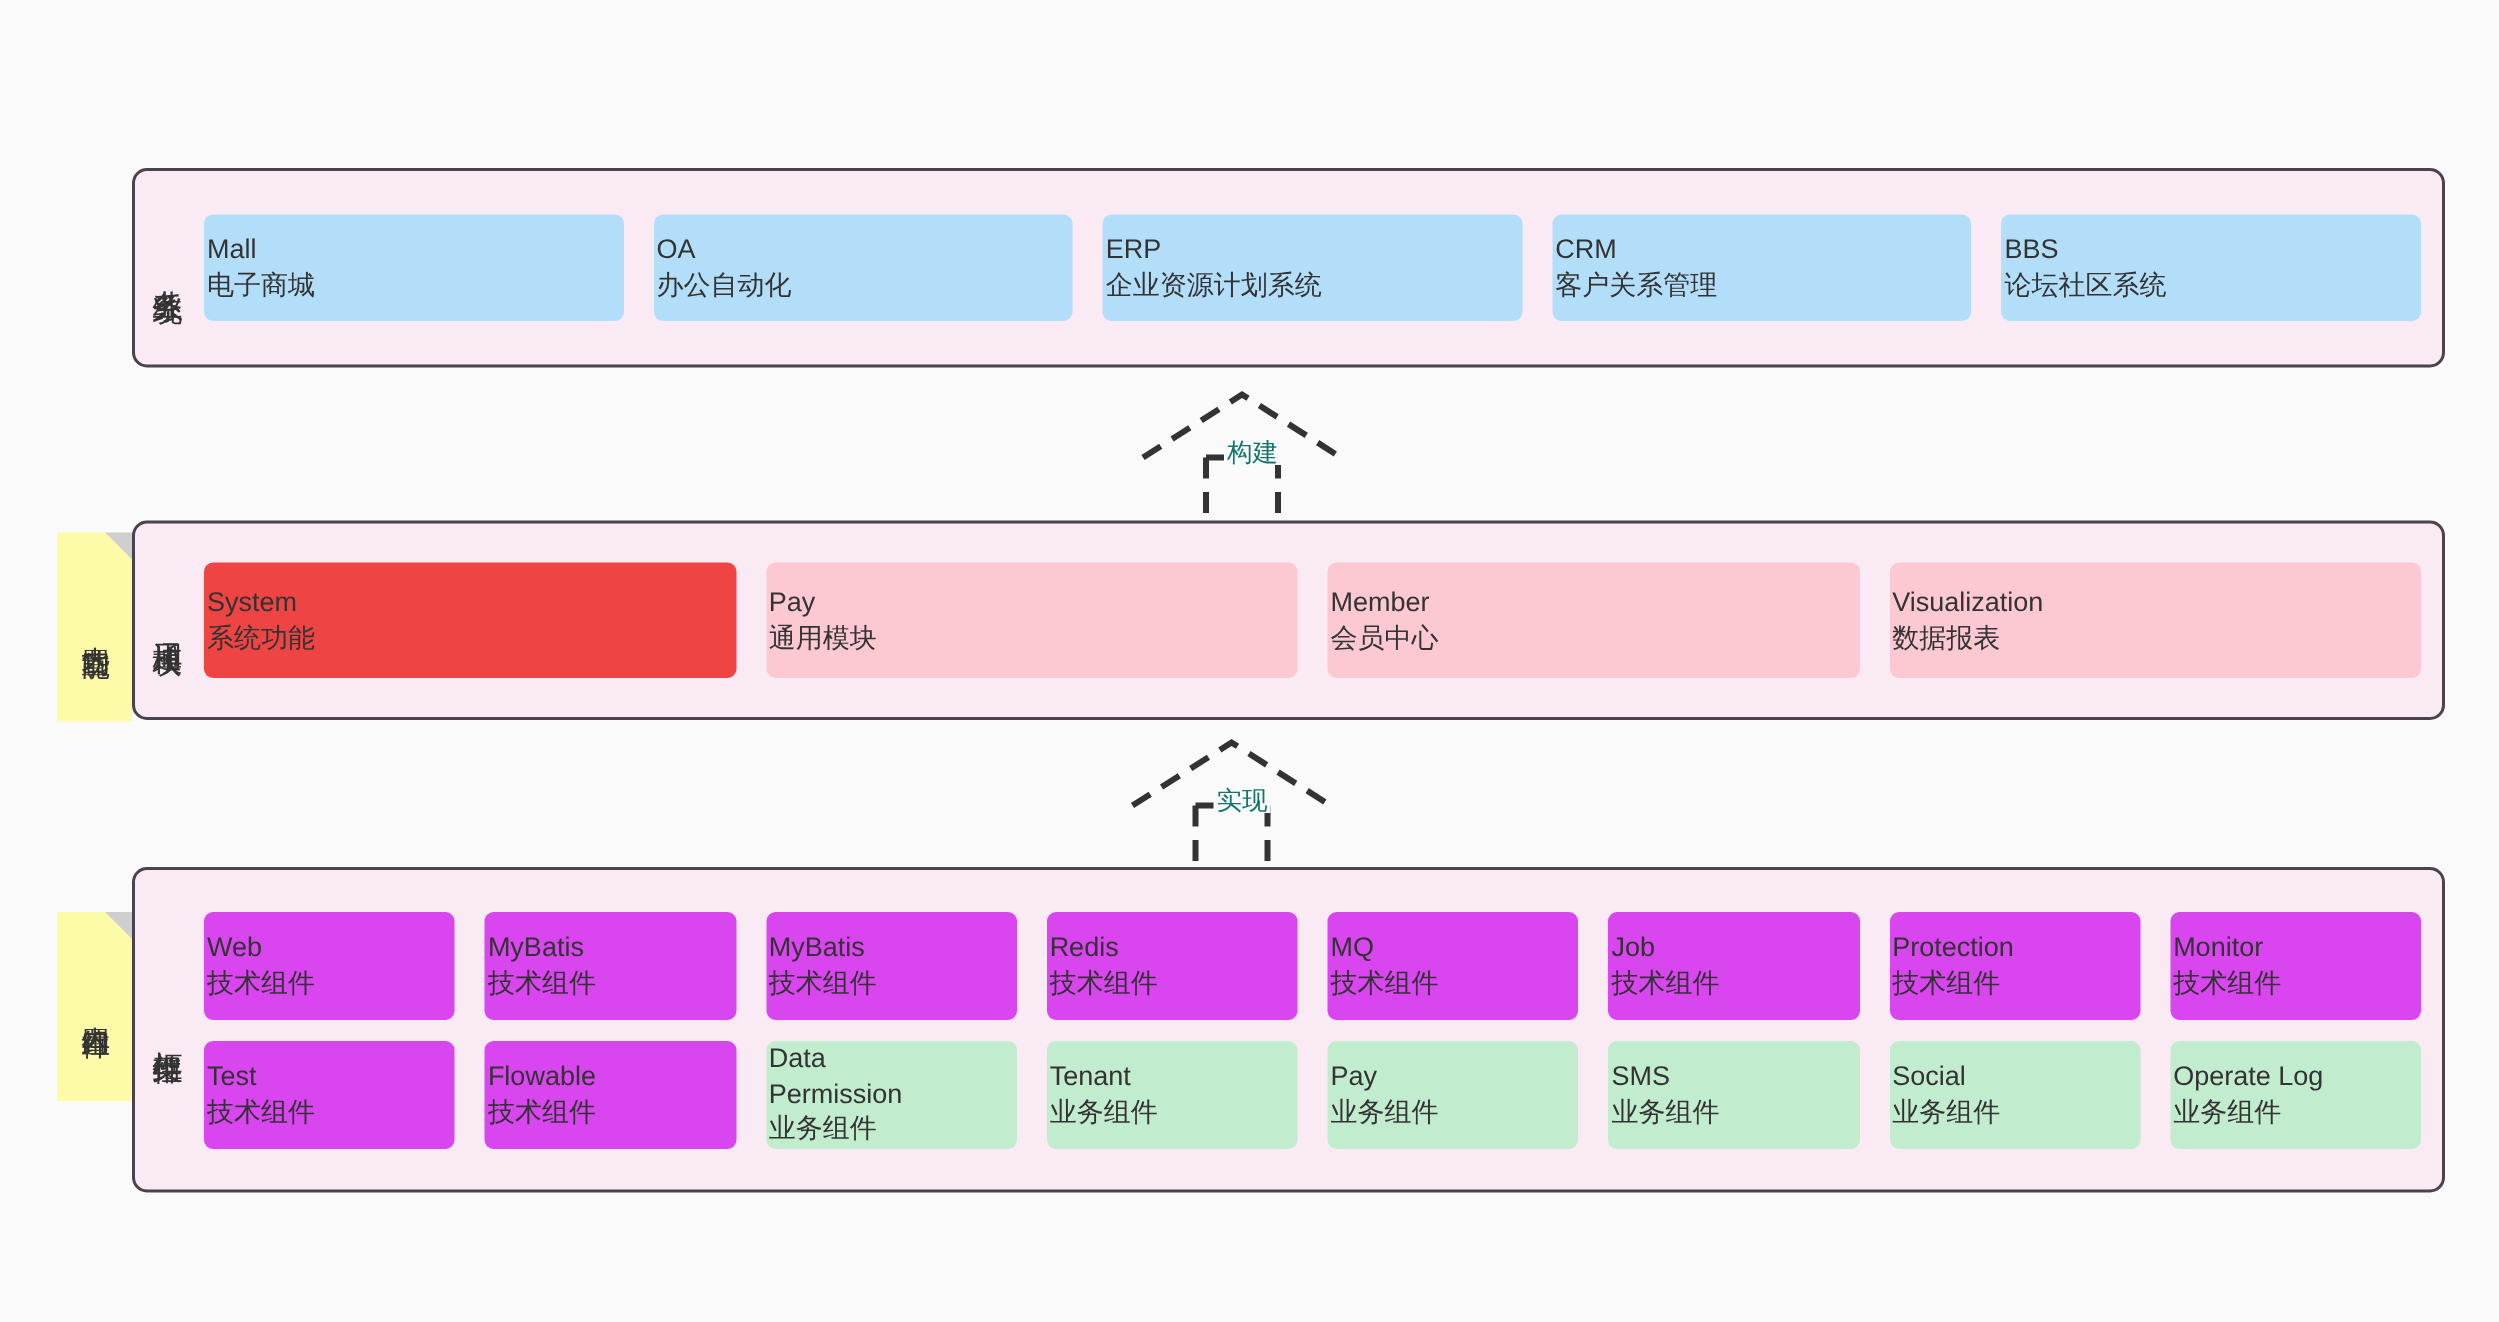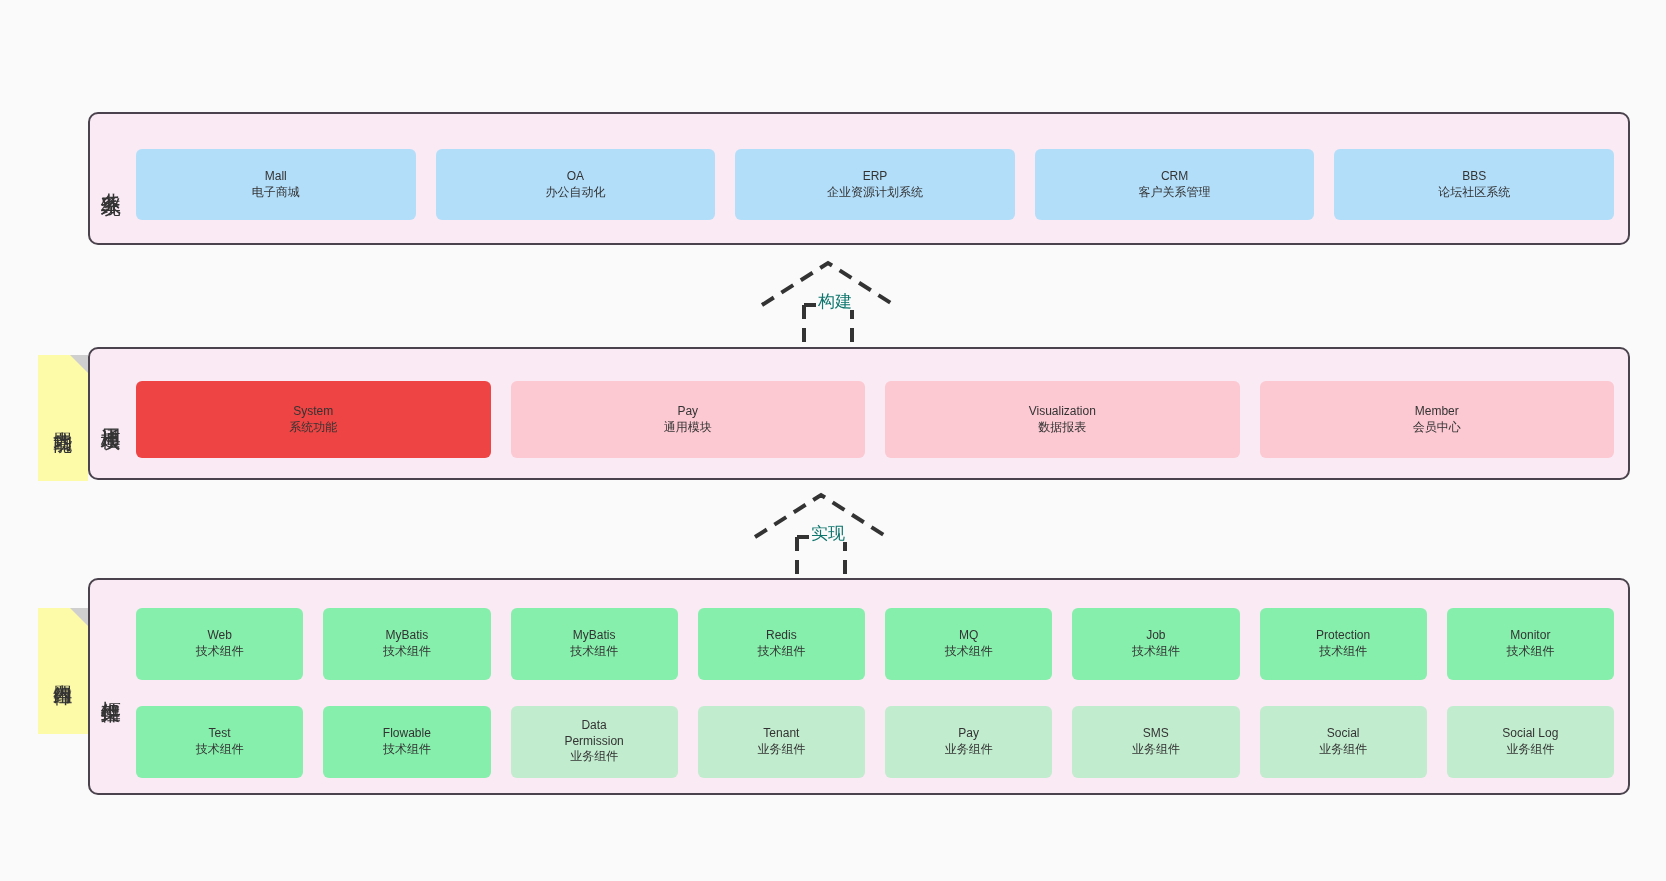--- a/index.html
+++ b/index.html
@@ -65,39 +65,38 @@
     flex-direction: row;
     gap: 20px;
     align-items: stretch;
   }
 
   .cell {
     flex: 1 1 0;
     border-radius: 6px;
     display: flex;
     flex-direction: column;
-    align-items: center;
+    align-items: flex-start;
     justify-content: center;
     text-align: center;
-    font-size: 12px;
+    font-size: 18px;
     line-height: 1.32;
     color: #333333;
     box-sizing: border-box;
     padding: 4px 2px;
-    margin-top: 12px;
   }
   .cell .l1 { display:block; }
   .cell .l2 { display:block; }
   .cell .l3 { display:block; }
 
   
   .c-blue        { background: #b3defa; }
   .c-red         { background: #ef4444; }
   .c-pink        { background: #fcc9d2; }
-  .c-green       { background: #86efac; }
+  .c-green       { background: #d946ef; }
   .c-greenlight  { background: #c2ecce; }
 
   
   #layer-business  { left: 88px;  top: 112px; width: 1542px; height: 133px; }
   #layer-common    { left: 88px;  top: 347px; width: 1542px; height: 133px; }
   #layer-framework { left: 88px;  top: 578px; width: 1542px; height: 217px; }
 
   #layer-business .cell  { height: 71px; }
   #layer-common   .cell  { height: 77px; }
   #layer-framework .cell { height: 72px; }
@@ -205,26 +204,26 @@
       <div class="row">
         <div class="cell c-red">
           <span class="l1">System</span>
           <span class="l2">系统功能</span>
         </div>
         <div class="cell c-pink">
           <span class="l1">Pay</span>
           <span class="l2">通用模块</span>
         </div>
         <div class="cell c-pink">
+          <span class="l1">Member</span>
+          <span class="l2">会员中心</span>
+        </div>
+        <div class="cell c-pink">
           <span class="l1">Visualization</span>
           <span class="l2">数据报表</span>
-        </div>
-        <div class="cell c-pink">
-          <span class="l1">Member</span>
-          <span class="l2">会员中心</span>
         </div>
       </div>
     </div>
   </div>
 
   <div class="uml-arrow" id="arrow-implement">
     <svg width="200" height="92" viewBox="0 0 200 92">
       <path d="M 22 50 L 88 8 L 154 50" fill="none" stroke="#333333" stroke-width="4" stroke-dasharray="14,9" stroke-linecap="butt"></path>
       <path d="M 64 50 L 64 92 M 64 50 L 112 50 M 112 50 L 112 92" fill="none" stroke="#333333" stroke-width="4" stroke-dasharray="14,9" stroke-linecap="butt"></path>
     </svg>
@@ -299,21 +298,21 @@
         </div>
         <div class="cell c-greenlight">
           <span class="l1">SMS</span>
           <span class="l2">业务组件</span>
         </div>
         <div class="cell c-greenlight">
           <span class="l1">Social</span>
           <span class="l2">业务组件</span>
         </div>
         <div class="cell c-greenlight">
-          <span class="l1">Social Log</span>
+          <span class="l1">Operate Log</span>
           <span class="l2">业务组件</span>
         </div>
       </div>
 
     </div>
   </div>
 
 </div>
 
 </body></html>

